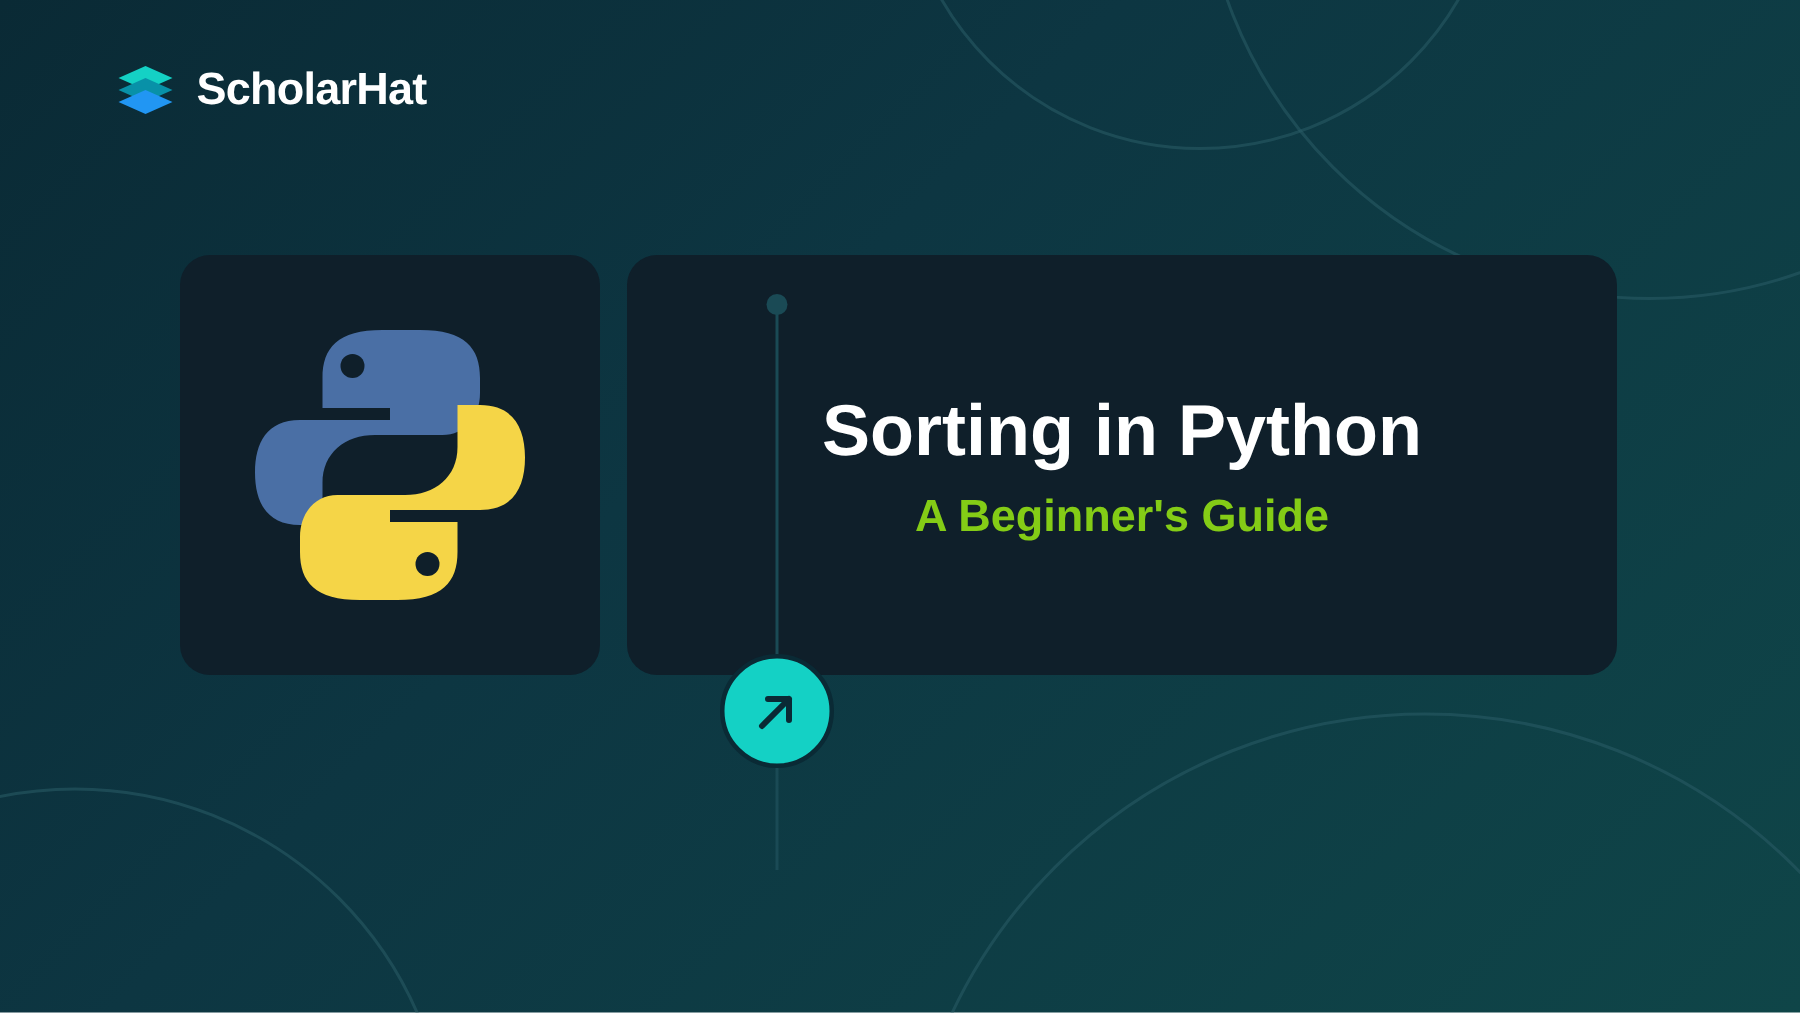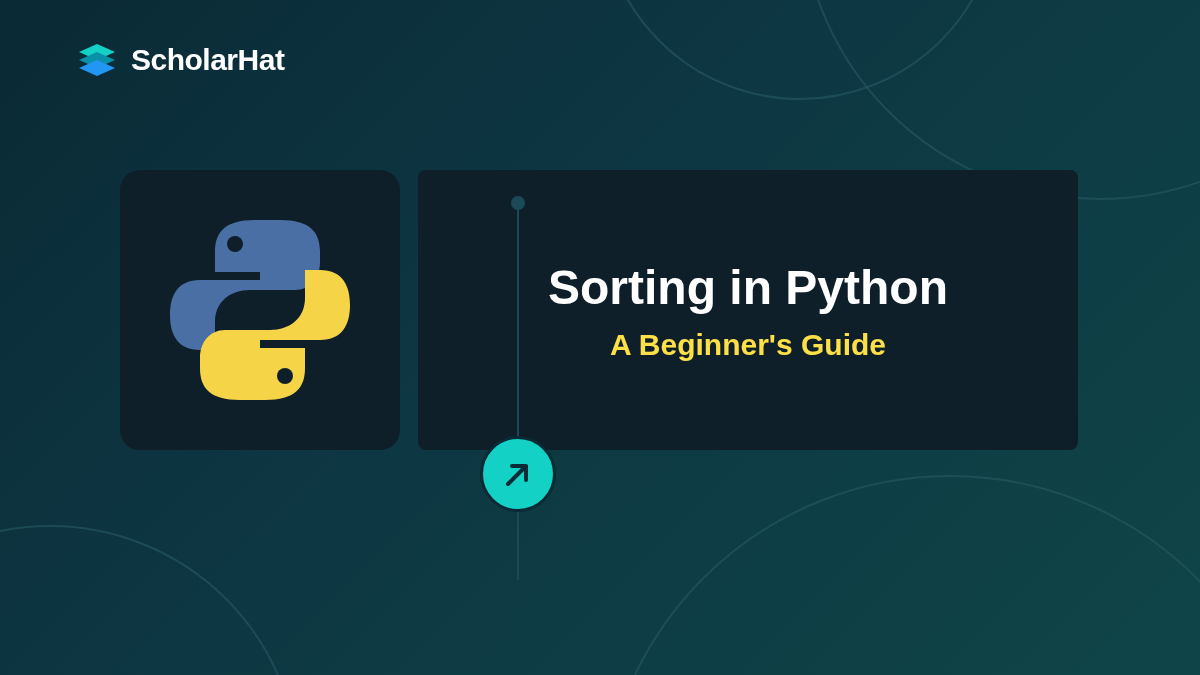--- a/index.html
+++ b/index.html
@@ -139,40 +139,40 @@
     }
     
     .arrow-icon {
       width: 36px;
       height: 36px;
     }
     
     
     .text-card {
       background: #0f1f2a;
-      border-radius: 8px;
+      border-radius: 20px;
       width: 660px;
       height: 280px;
       padding: 40px 45px;
       display: flex;
       flex-direction: column;
       justify-content: center;
     }
     
     .title-text {
       color: #ffffff;
       font-size: 48px;
       font-weight: bold;
       line-height: 1.25;
       text-align: center;
       margin-bottom: 10px;
     }
     
     .subtitle-text {
-      color: #fde047;
+      color: #84cc16;
       font-size: 30px;
       font-weight: bold;
       text-align: center;
     }
   </style>
 </head>
 <body>
 
 <div class="bg-curve curve-top-right"></div>
 <div class="bg-curve curve-top-mid"></div>

